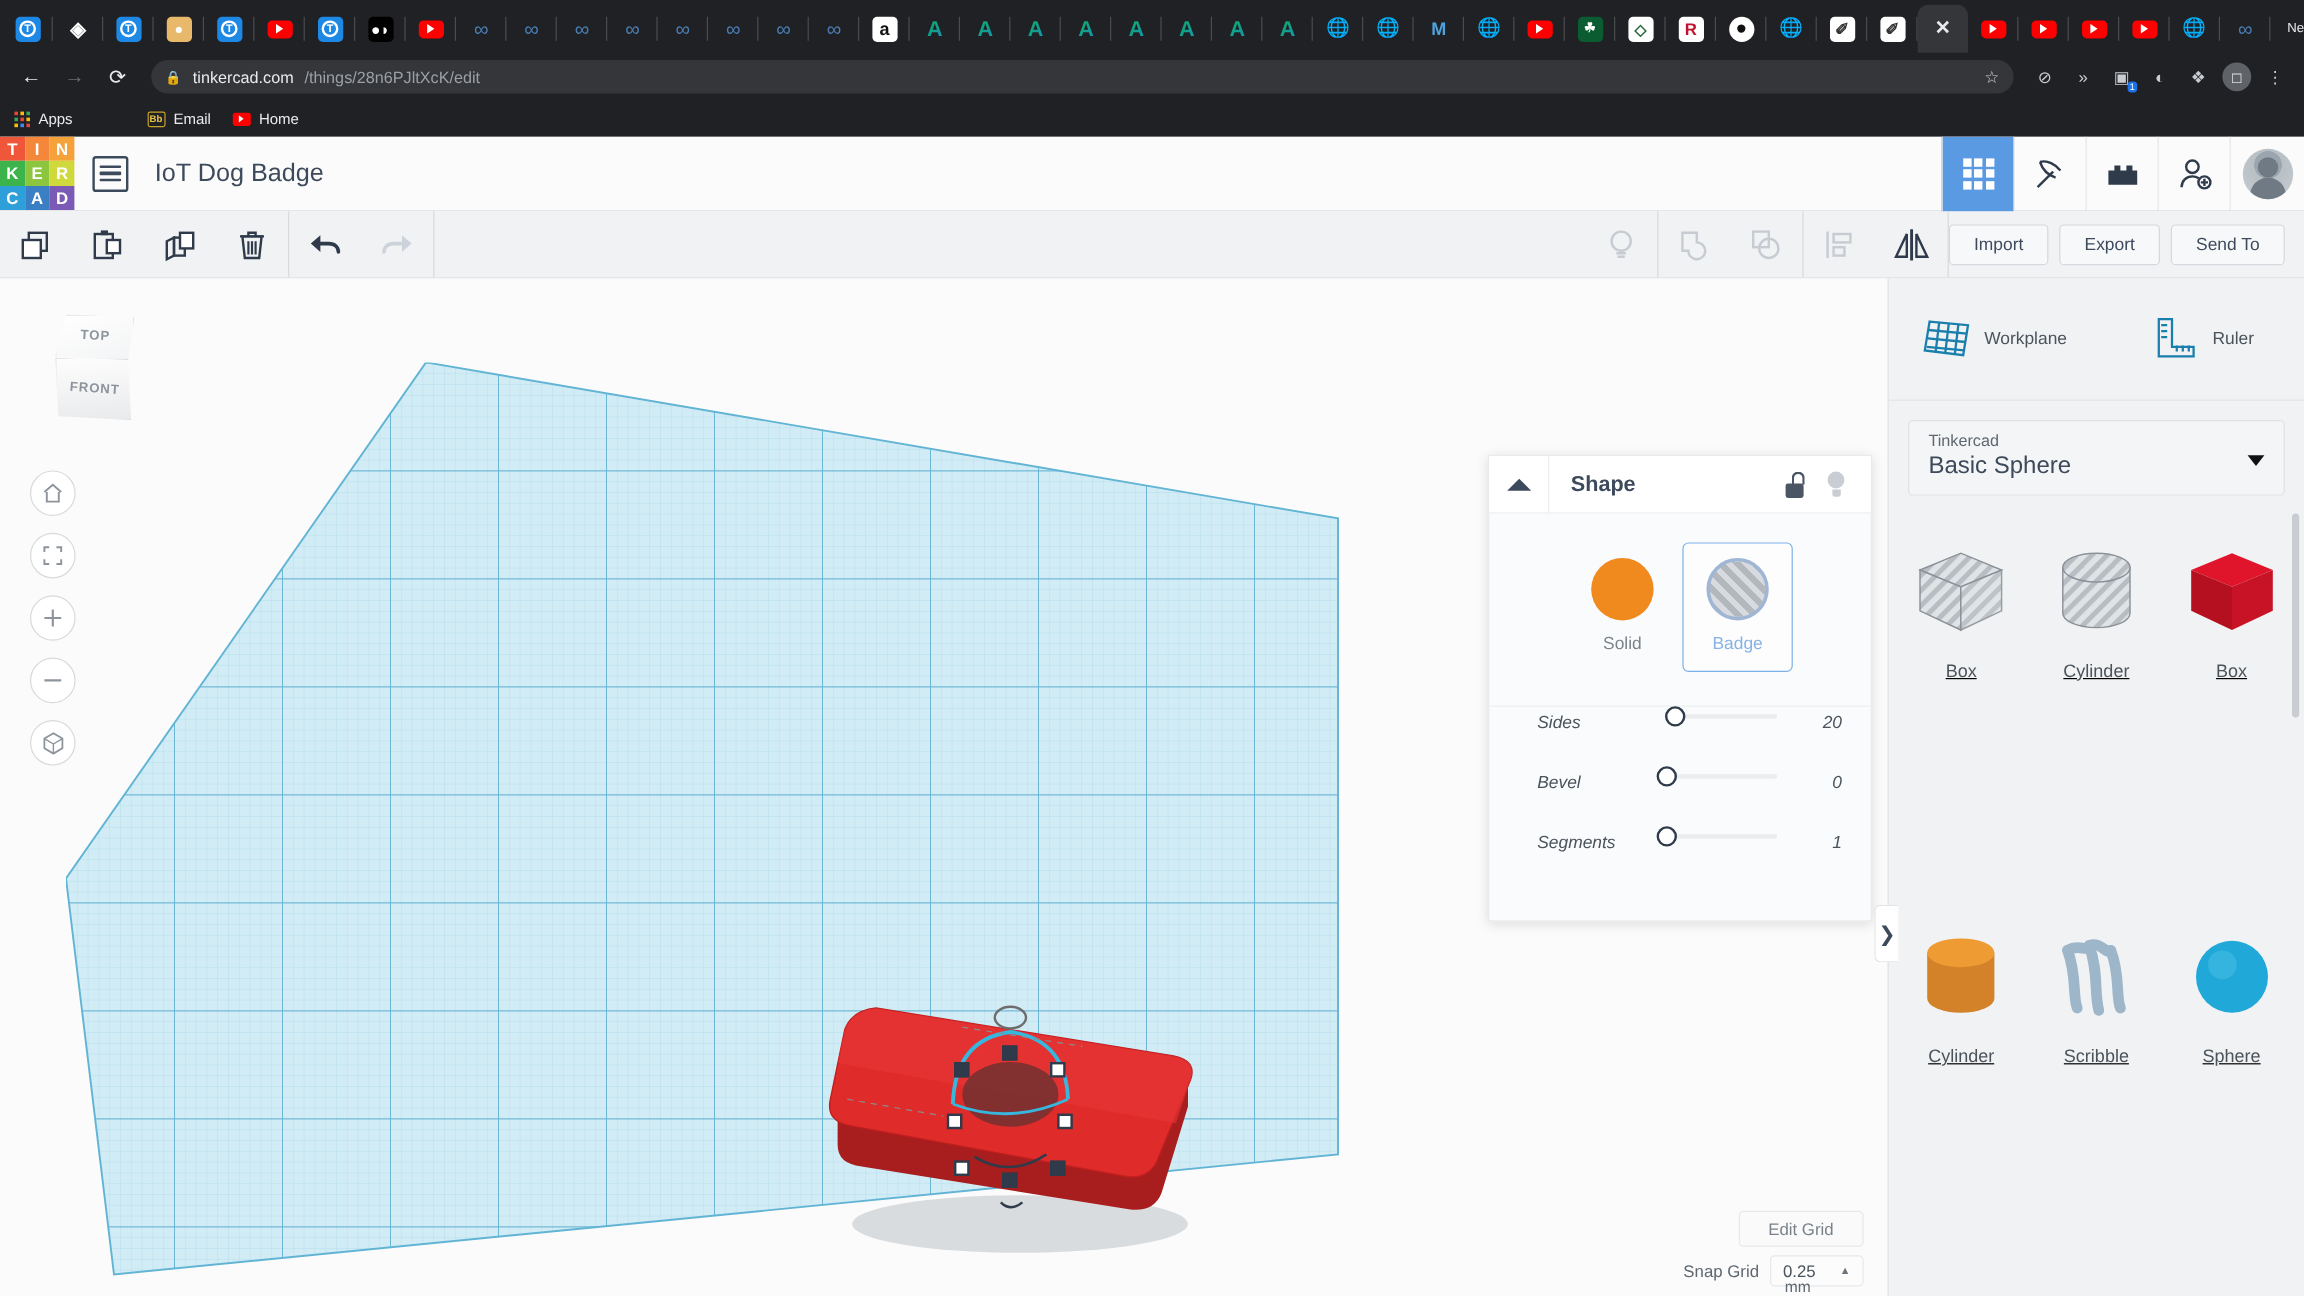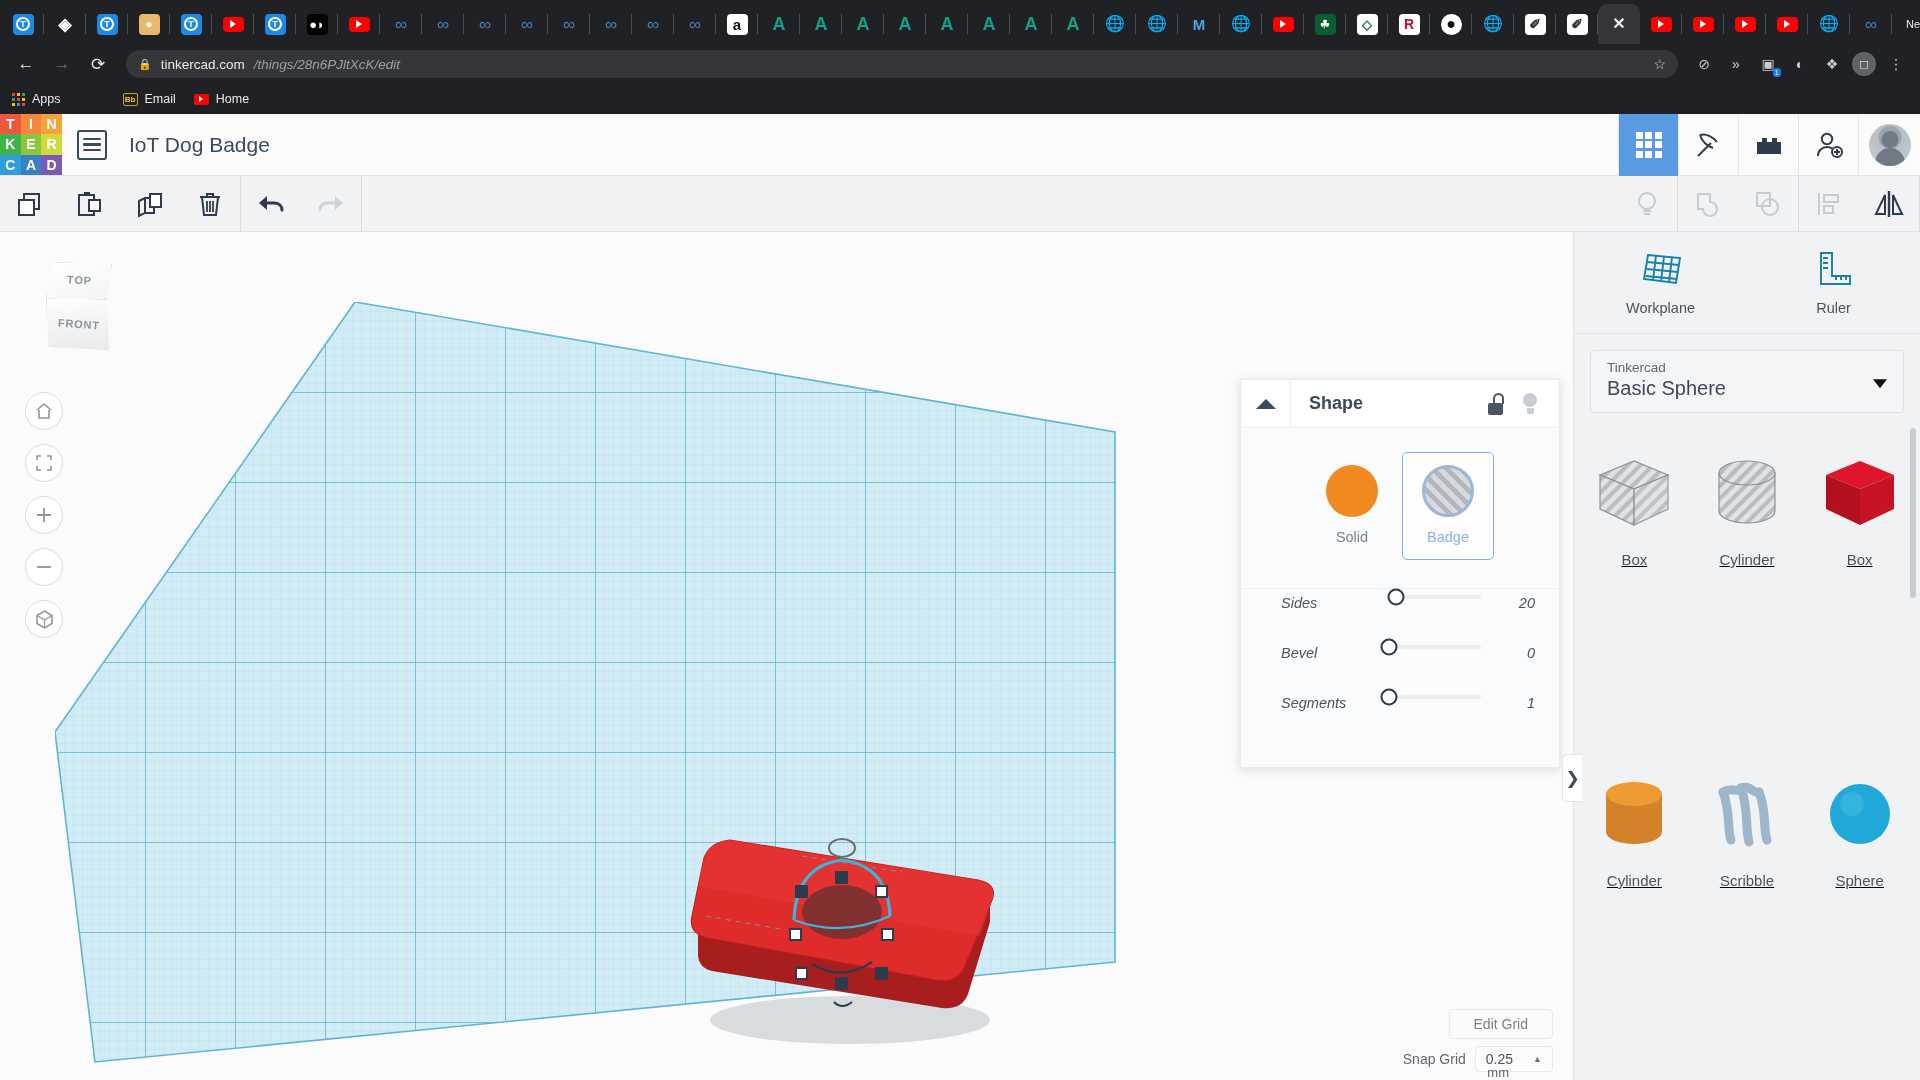--- a/index.html
+++ b/index.html
@@ -72,21 +72,21 @@
     width: 32px; height: 32px; border-radius: 50%; display: flex;
     align-items: center; justify-content: center; color: #e8eaed; font-size: 17px;
   }
   .navbtn.dim { color: #6a6e72; }
   #omnibox {
     flex: 1; height: 28px; background: #35363a; border-radius: 14px;
     display: flex; align-items: center; padding: 0 12px; margin: 0 8px;
     color: #e8eaed; font-size: 13.5px; gap: 9px;
   }
   #omnibox .lock { font-size: 11px; color: #c9ccd0; }
-  .url-dim { color: #9aa0a6; font-style: italic; }
+  .url-dim { color: #9aa0a6; }
   .omni-right { margin-left: auto; color: #c9ccd0; font-size: 14px; }
   .extico {
     width: 28px; height: 28px; display: flex; align-items: center;
     justify-content: center; color: #c9ccd0; font-size: 14px; position: relative;
   }
   .extico .badge {
     position: absolute; bottom: 1px; right: 1px; background: #1a73e8; color: #fff;
     font-size: 8px; border-radius: 3px; padding: 0 2px; line-height: 9px;
   }
   .avatar-sm {
@@ -329,21 +329,21 @@
     color: #3d4a5c; font-size: 17px; z-index: 5;
   }
 
   
   #sidebar {
     position: absolute; right: 0; top: 118px; width: 347px; height: 848px;
     background: #f1f2f4; border-left: 1px solid #e1e3e6;
   }
   #sb-tools { display: flex; height: 102px; border-bottom: 1px solid #e1e3e6; }
   .sb-tool {
-    flex: 1; display: flex; flex-direction: column; align-items: center;
+    flex: 1; display: flex; flex-direction: row; align-items: center;
     justify-content: center; gap: 9px; color: #4b535b; font-size: 14.5px;
   }
   #sb-dropdown {
     margin: 16px; background: #f4f5f6; border: 1px solid #dfe1e4; border-radius: 4px;
     padding: 9px 16px 12px; position: relative;
   }
   #sb-dd-sub { font-size: 13.5px; color: #5e6770; }
   #sb-dd-main { font-size: 20px; color: #3d4a5c; margin-top: 2px; }
   #sb-dd-caret {
     position: absolute; right: 16px; top: 50%; transform: translateY(-30%);
@@ -717,20 +717,25 @@
         </svg>
     </div>
     <div class="tb-btn">
       <svg width="34" height="30" viewBox="0 0 34 30">
           <path d="M17 2v26" stroke="#2f3b4a" stroke-width="2.4"></path>
           <path d="M13 6 L4 25 H13 Z" fill="none" stroke="#2f3b4a" stroke-width="2"></path>
           <path d="M21 6 L30 25 H21 Z" fill="none" stroke="#2f3b4a" stroke-width="2"></path>
         </svg>
     </div>
     <div class="tb-sep"></div>
+    <div class="tb-text">
+      <div class="tb-txtbtn">Import</div>
+      <div class="tb-txtbtn">Export</div>
+      <div class="tb-txtbtn">Send To</div>
+    </div>
   </div>
 
   <div id="canvas">
 
     <div id="workplane">
       <svg width="1180" height="790" viewBox="0 0 1180 790">
         <defs>
           <pattern id="fine" width="9" height="9" patternUnits="userSpaceOnUse">
             <path d="M9 0H0V9" fill="none" stroke="#9ed4e8" stroke-width="0.6" opacity="0.75"></path>
           </pattern>

